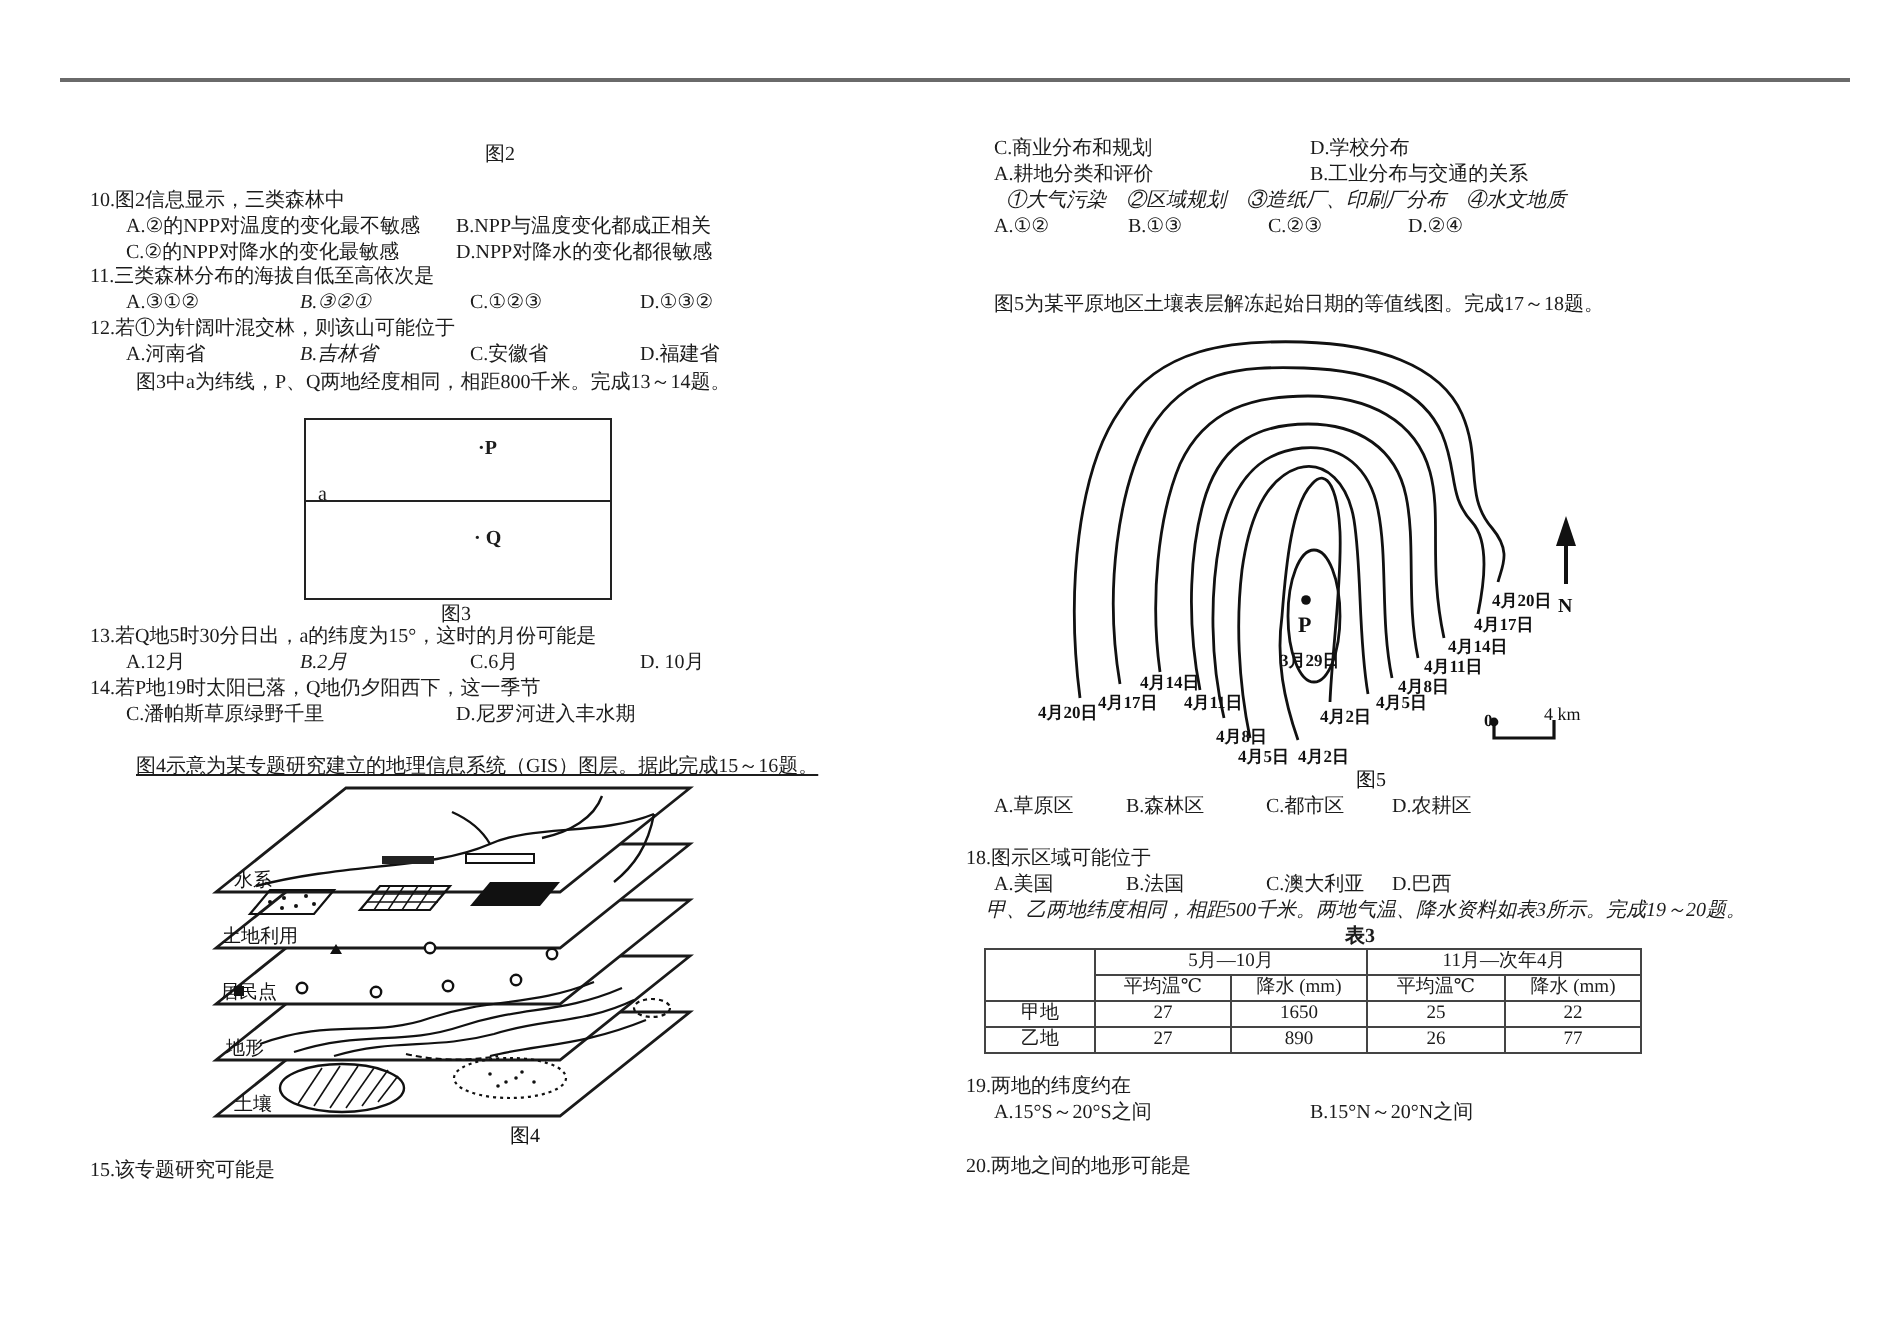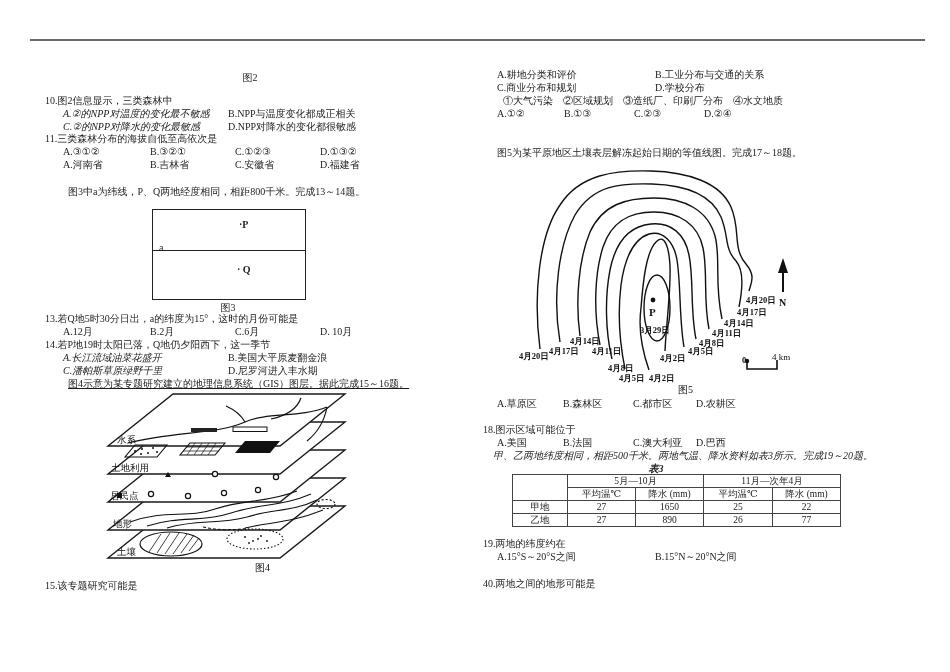--- a/index.html
+++ b/index.html
@@ -6,33 +6,33 @@
   body{
     width:950px;height:672px;position:relative;background:#ffffff;
     font-family:"Liberation Serif","DejaVu Serif",serif;
     font-size:10px;line-height:13px;color:#1c1c1c;
     -webkit-font-smoothing:antialiased;overflow:hidden;
   }
   .abs{position:absolute;}
   .center{text-align:center;}
   .indent{padding-left:23px;}
   .opt4 span{display:inline-block;}
-  .o1{width:87px;} .o2{width:85px;} .o3{width:85px;}
+  .o1{width:87px;} .o2{width:85px;font-style:italic;} .o3{width:85px;}
   .opt2 span{display:inline-block;}
-  .w165{width:165px;font-style:italic;}
+  .w165{width:165px;}
   .padL{padding-left:18px;}
   .padR{padding-left:14px;}
   .r4 span{display:inline-block;}
   .r4 .c1{width:66px;} .r4 .c2{width:70px;} .r4 .c3{width:63px;}
   .r16 .c1{width:67px;} .r16 .c2{width:70px;} .r16 .c3{width:70px;}
   .w158{width:158px;}
   .rule{background:#6a6a6a;}
   .figbox{border:1.4px solid #222;}
   .italic{font-style:italic;}
-  table.t3{border-collapse:collapse;table-layout:fixed;width:328px;font-size:9.5px;margin-left:20px;}
+  table.t3{border-collapse:collapse;table-layout:fixed;width:328px;font-size:9.5px;}
   table.t3 td{border:1px solid #444;text-align:center;padding:0;height:12px;line-height:12px;}
   svg text{font-family:"Liberation Serif","DejaVu Serif",serif;fill:#111;}
 </style>
 </head>
 <body>
 
 <div class="abs rule" style="left:30px;top:39px;width:895px;height:2px;"></div>
 
 <div class="abs center" style="left:40px;top:71px;width:420px;">图2</div>
 
@@ -47,20 +47,21 @@
 </div>
 
 <div class="abs" style="left:45px;top:132px;width:420px;">
   <div>11.三类森林分布的海拔自低至高依次是</div>
   <div class="opt4 padL">
     <span class="o1">A.③①②</span><span class="o2">B.③②①</span><span class="o3">C.①②③</span><span>D.①③②</span>
   </div>
 </div>
 
 <div class="abs" style="left:45px;top:158px;width:420px;">
+  <div>12.若①为针阔叶混交林，则该山可能位于</div>
   <div class="opt4 padL">
     <span class="o1">A.河南省</span><span class="o2">B.吉林省</span><span class="o3">C.安徽省</span><span>D.福建省</span>
   </div>
 </div>
 
 <div class="abs indent" style="left:45px;top:185px;width:420px;">图3中a为纬线，P、Q两地经度相同，相距800千米。完成13～14题。</div>
 
 <div class="abs figbox" style="left:152px;top:209px;width:152px;height:89px;">
   <div class="abs" style="left:0;top:40px;width:152px;height:0;border-top:1.3px solid #222;"></div>
   <div class="abs" style="left:6px;top:31px;">a</div>
@@ -71,23 +72,20 @@
 
 <div class="abs" style="left:45px;top:312px;width:420px;">
   <div>13.若Q地5时30分日出，a的纬度为15°，这时的月份可能是</div>
   <div class="opt4 padL">
     <span class="o1">A.12月</span><span class="o2">B.2月</span><span class="o3">C.6月</span><span>D. 10月</span>
   </div>
 </div>
 
 <div class="abs" style="left:45px;top:338px;width:420px;">
   <div>14.若P地19时太阳已落，Q地仍夕阳西下，这一季节</div>
-  <div class="opt2 padL">
-    <span class="w165">A.长江流域油菜花盛开</span><span>B.美国大平原麦翻金浪</span>
-  </div>
   <div class="opt2 padL">
     <span class="w165">C.潘帕斯草原绿野千里</span><span>D.尼罗河进入丰水期</span>
   </div>
 </div>
 
 <div class="abs indent" style="left:45px;top:377px;width:420px;text-decoration:underline;">图4示意为某专题研究建立的地理信息系统（GIS）图层。据此完成15～16题。</div>
 
 <svg class="abs" style="left:95px;top:391px;" width="270" height="186" viewBox="0 0 270 186">
   <g fill="#ffffff" stroke="#1a1a1a" stroke-width="1.4">
 
@@ -183,29 +181,29 @@
     <text x="18" y="136">地形</text>
     <text x="22" y="164">土壤</text>
   </g>
   <text x="160" y="180" font-size="10">图4</text>
 </svg>
 
 <div class="abs" style="left:45px;top:579px;width:420px;">15.该专题研究可能是</div>
 
 <div class="abs" style="left:483px;top:68px;width:445px;">
   <div class="opt2 padR">
+    <span class="w158">C.商业分布和规划</span><span>D.学校分布</span>
+  </div>
+  <div class="opt2 padR">
     <span class="w158">A.耕地分类和评价</span><span>B.工业分布与交通的关系</span>
   </div>
-  <div class="opt2 padR">
-    <span class="w158">C.商业分布和规划</span><span>D.学校分布</span>
-  </div>
 </div>
 
 <div class="abs" style="left:483px;top:94px;width:445px;">
-  <div style="padding-left:20px;">①大气污染　②区域规划　③造纸厂、印刷厂分布　④水文地质</div>
+  <div style="padding-left:20px;font-style:italic;">①大气污染　②区域规划　③造纸厂、印刷厂分布　④水文地质</div>
   <div class="r4 r16 padR">
     <span class="c1">A.①②</span><span class="c2">B.①③</span><span class="c3">C.②③</span><span>D.②④</span>
   </div>
 </div>
 
 <div class="abs" style="left:483px;top:146px;width:445px;padding-left:14px;">图5为某平原地区土壤表层解冻起始日期的等值线图。完成17～18题。</div>
 
 <svg class="abs" style="left:515px;top:160px;" width="332" height="236" viewBox="0 0 332 236">
   <g fill="none" stroke="#111" stroke-width="1.4">
 
@@ -269,21 +267,21 @@
 </div>
 
 <div class="abs" style="left:483px;top:423px;width:445px;">
   <div>18.图示区域可能位于</div>
   <div class="r4 padR">
     <span class="c1">A.美国</span><span class="c2">B.法国</span><span class="c3">C.澳大利亚</span><span>D.巴西</span>
   </div>
 </div>
 
 <div class="abs italic" style="left:483px;top:449px;width:445px;padding-left:10px;">甲、乙两地纬度相同，相距500千米。两地气温、降水资料如表3所示。完成19～20题。</div>
-<div class="abs center" style="left:492px;top:462px;width:328px;font-weight:bold;font-style:italic;">表3</div>
+<div class="abs center" style="left:516px;top:462px;width:328px;font-weight:bold;">表3</div>
 
 <table class="t3 abs" style="left:492px;top:474px;">
   <colgroup>
       <col style="width:55px">
       <col style="width:68px">
       <col style="width:68px">
       <col style="width:69px">
       <col style="width:68px">
     </colgroup>
   <tbody>
@@ -315,13 +313,13 @@
 </tbody>
   </table>
 
 <div class="abs" style="left:483px;top:537px;width:445px;">
   <div>19.两地的纬度约在</div>
   <div class="opt2 padR">
     <span class="w158">A.15°S～20°S之间</span><span>B.15°N～20°N之间</span>
   </div>
 </div>
 
-<div class="abs" style="left:483px;top:577px;width:445px;">40.两地之间的地形可能是</div>
+<div class="abs" style="left:483px;top:577px;width:445px;">20.两地之间的地形可能是</div>
 
 </body></html>

